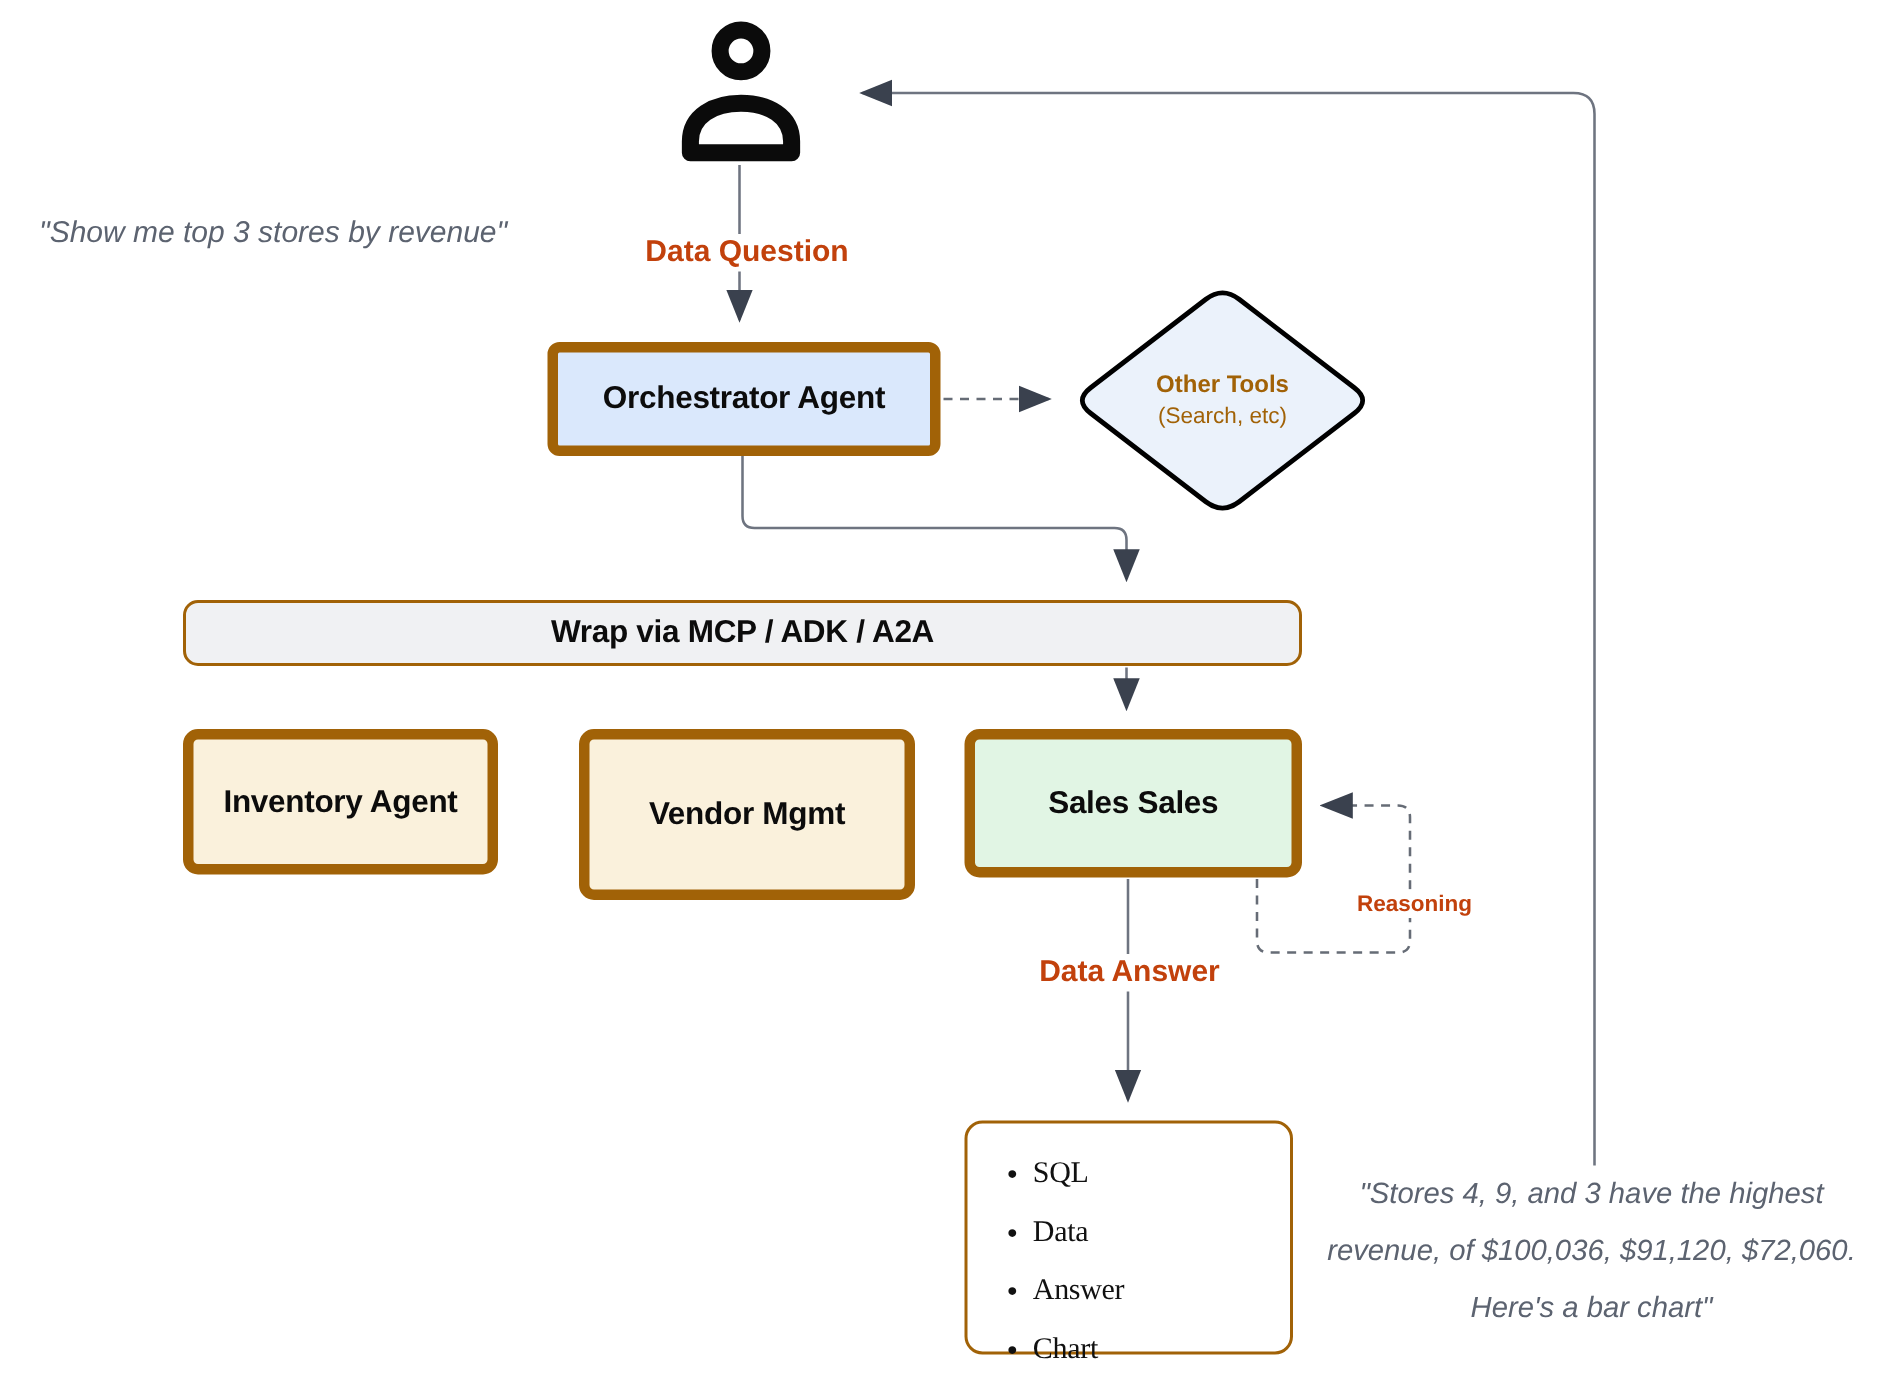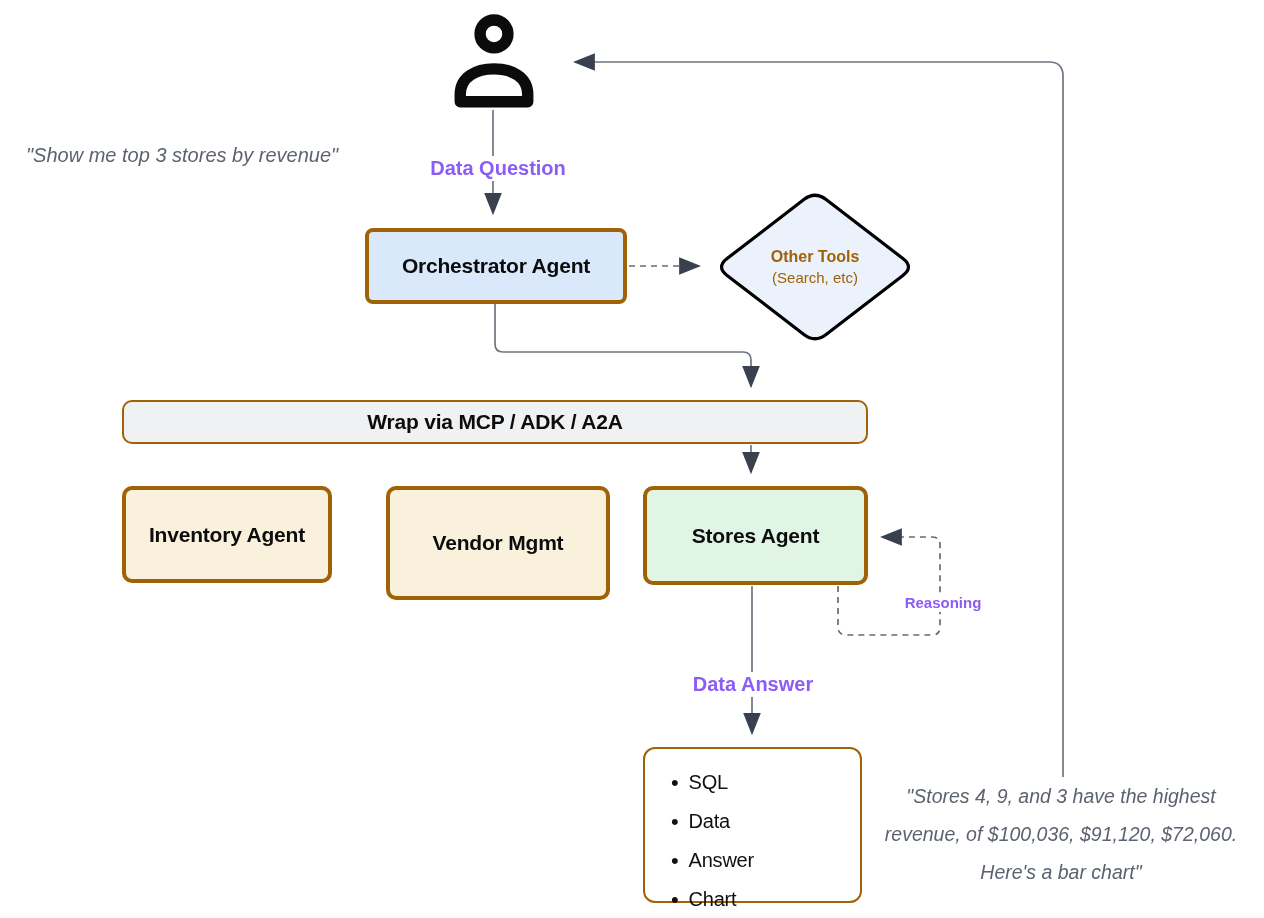--- a/index.html
+++ b/index.html
@@ -6,55 +6,55 @@
   #canvas {
     position:relative; width:1264px; height:918px;
     background:#ffffff; overflow:hidden;
     font-family:"Liberation Sans", sans-serif;
   }
   #connectors { position:absolute; left:0; top:0; width:1264px; height:918px; z-index:1; }
 
   .node {
     position:absolute; z-index:2; box-sizing:border-box;
     display:flex; align-items:center; justify-content:center;
-    border:4px solid #a16207; border-radius:10px;
+    border:7px solid #a16207; border-radius:10px;
     font-weight:700; font-size:21px; color:#0c0c0c; letter-spacing:-0.2px;
     text-align:center;
   }
   .node-blue   { background:#dae8fc; border-radius:8px; }
   .node-yellow { background:#faf1dc; }
   .node-green  { background:#e1f5e4; }
   .node-bar    { background:#f0f1f3; border-width:2.5px; font-size:21px; }
   .node-white  { background:#ffffff; border-width:2.5px; border-radius:12px; }
 
   .diamond-text {
     position:absolute; z-index:2; display:flex; flex-direction:column;
     align-items:center; justify-content:center; text-align:center; color:#a16207;
   }
   .diamond-title { font-weight:700; font-size:16px; line-height:21px; }
   .diamond-sub   { font-size:15px; line-height:21px; }
 
   .flow-label {
     position:absolute; z-index:3; background:#ffffff; text-align:center;
-    font-weight:700; color:#8b5cf6; padding:1px 3px;
+    font-weight:700; color:#c2410c; padding:1px 3px;
   }
   .flow-label-lg { font-size:20px; }
   .flow-label-sm { font-size:15px; }
 
   .quote {
     position:absolute; z-index:3; font-style:italic; color:#5c6370;
     white-space:pre-line;
   }
   .quote-left  { font-size:20px; }
   .quote-right { font-size:19.5px; line-height:38px; text-align:center; }
 
   .output-list { margin:0; padding:14px 0 0 26px; list-style:none; width:100%; }
   .output-list li {
     font-size:20px; line-height:39px; color:#111; font-weight:400;
-    text-align:left; display:flex; align-items:center;
+    text-align:left; display:flex; align-items:center;font-family:Liberation Serif, serif;
   }
   .output-list li::before { content:"\2022"; font-size:22px; margin-right:10px; }
 
   .user-icon-wrap { position:absolute; z-index:2; }
 </style>
 </head>
 <body>
 
 <div id="canvas">
 
@@ -91,21 +91,21 @@
   </div>
 
   <div class="quote quote-left" style="left:26px; top:144px;">"Show me top 3 stores by revenue"</div>
 
   <div class="quote quote-right" style="left:858px; top:777px; width:406px;">"Stores 4, 9, and 3 have the highest
 revenue, of $100,036, $91,120, $72,060.
 Here's a bar chart"</div>
 
   <div class="flow-label flow-label-lg" style="left:415px; top:156px; width:160px;">Data Question</div>
 
-  <div class="flow-label flow-label-lg" style="left:671px; top:672px; width:158px;">Data Answer</div>
+  <div class="flow-label flow-label-lg" style="left:671px; top:636px; width:158px;">Data Answer</div>
 
   <div class="flow-label flow-label-sm" style="left:894px; top:593px; width:92px;">Reasoning</div>
 
   <div class="node node-blue" style="left:365px; top:228px; width:262px; height:76px;">
     <span>Orchestrator Agent</span>
   </div>
 
   <div class="diamond-text" style="left:745px; top:243px; width:140px; height:48px;">
     <span class="diamond-title">Other Tools</span>
     <span class="diamond-sub">(Search, etc)</span>
@@ -117,21 +117,21 @@
 
   <div class="node node-yellow" style="left:122px; top:486px; width:210px; height:97px;">
     <span>Inventory Agent</span>
   </div>
 
   <div class="node node-yellow" style="left:386px; top:486px; width:224px; height:114px;">
     <span>Vendor Mgmt</span>
   </div>
 
   <div class="node node-green" style="left:643px; top:486px; width:225px; height:99px;">
-    <span>Stores Agent</span>
+    <span>Sales Sales</span>
   </div>
 
   <div class="node node-white" style="left:643px; top:747px; width:219px; height:156px; align-items:flex-start;">
     <ul class="output-list">
       <li>
           <span>SQL</span>
         </li>
       <li>
           <span>Data</span>
         </li>

